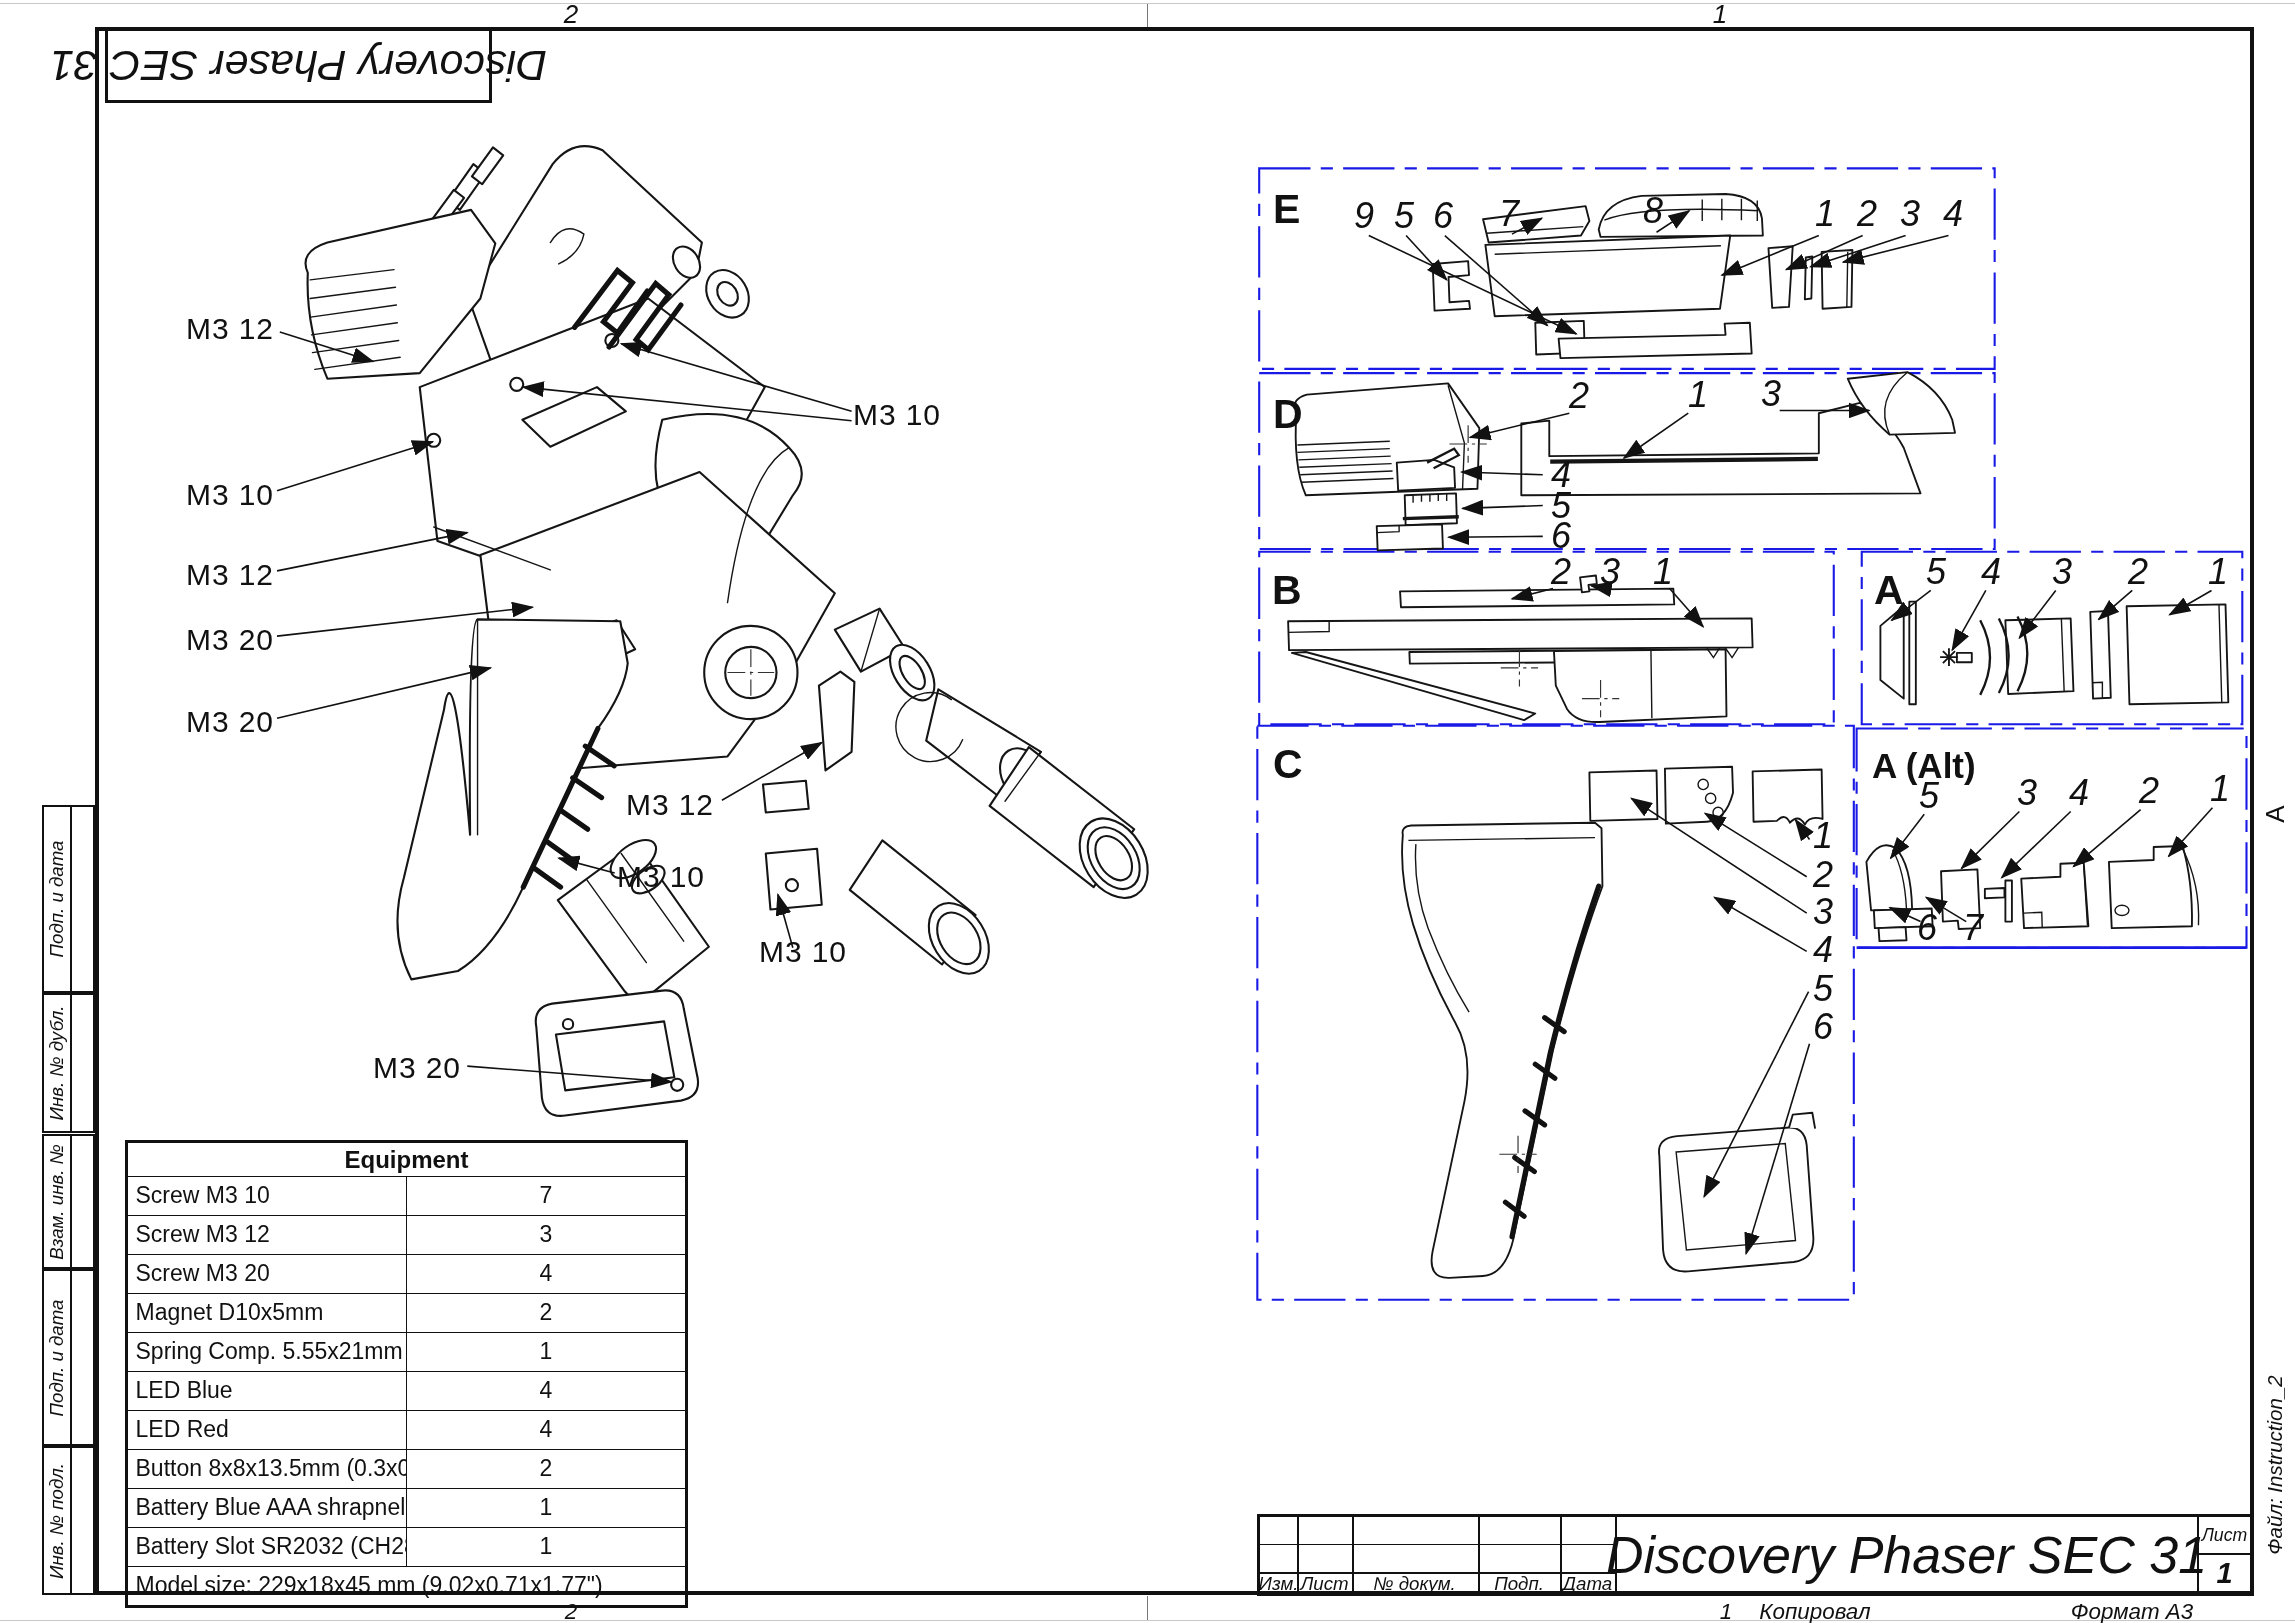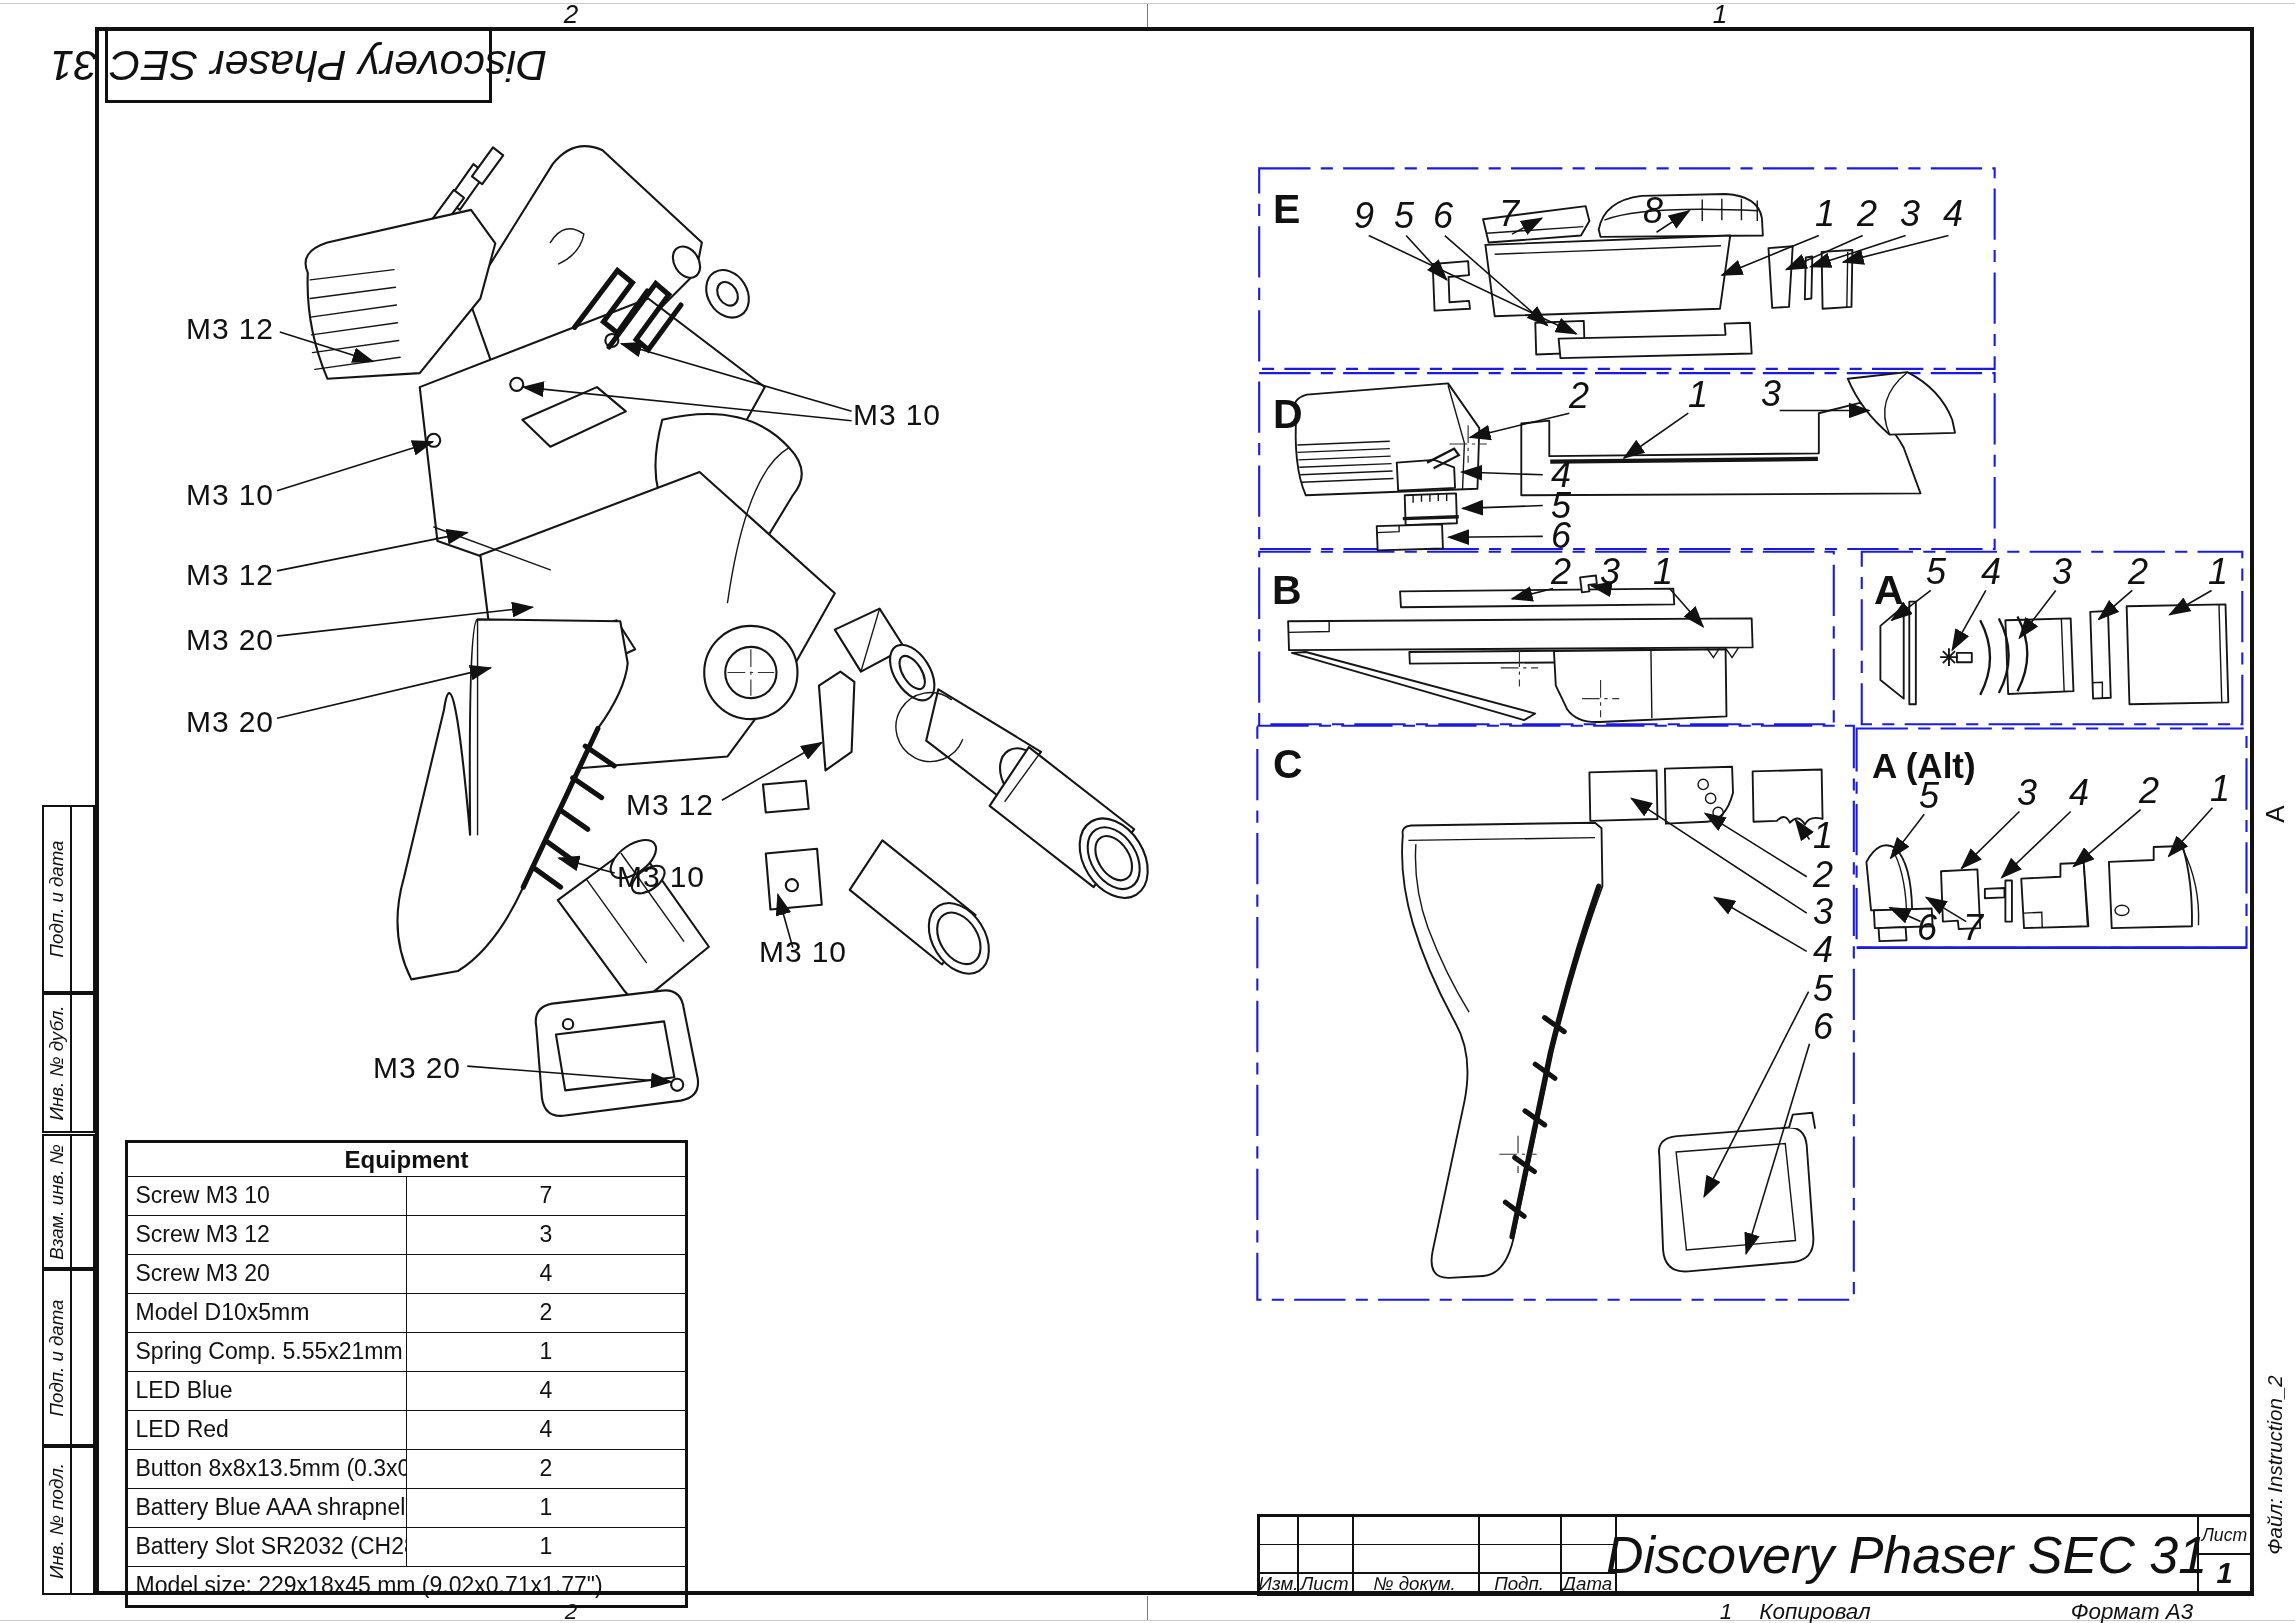--- a/index.html
+++ b/index.html
@@ -418,21 +418,21 @@
         </tr>
       <tr>
           <td>Screw M3 12</td>
           <td class="q">3</td>
         </tr>
       <tr>
           <td>Screw M3 20</td>
           <td class="q">4</td>
         </tr>
       <tr>
-          <td>Model D10x5mm</td>
+          <td>Magnet D10x5mm</td>
           <td class="q">2</td>
         </tr>
       <tr>
           <td>Spring Comp. 5.55x21mm (Alt. barrel)</td>
           <td class="q">1</td>
         </tr>
       <tr>
           <td>LED Blue</td>
           <td class="q">4</td>
         </tr>

